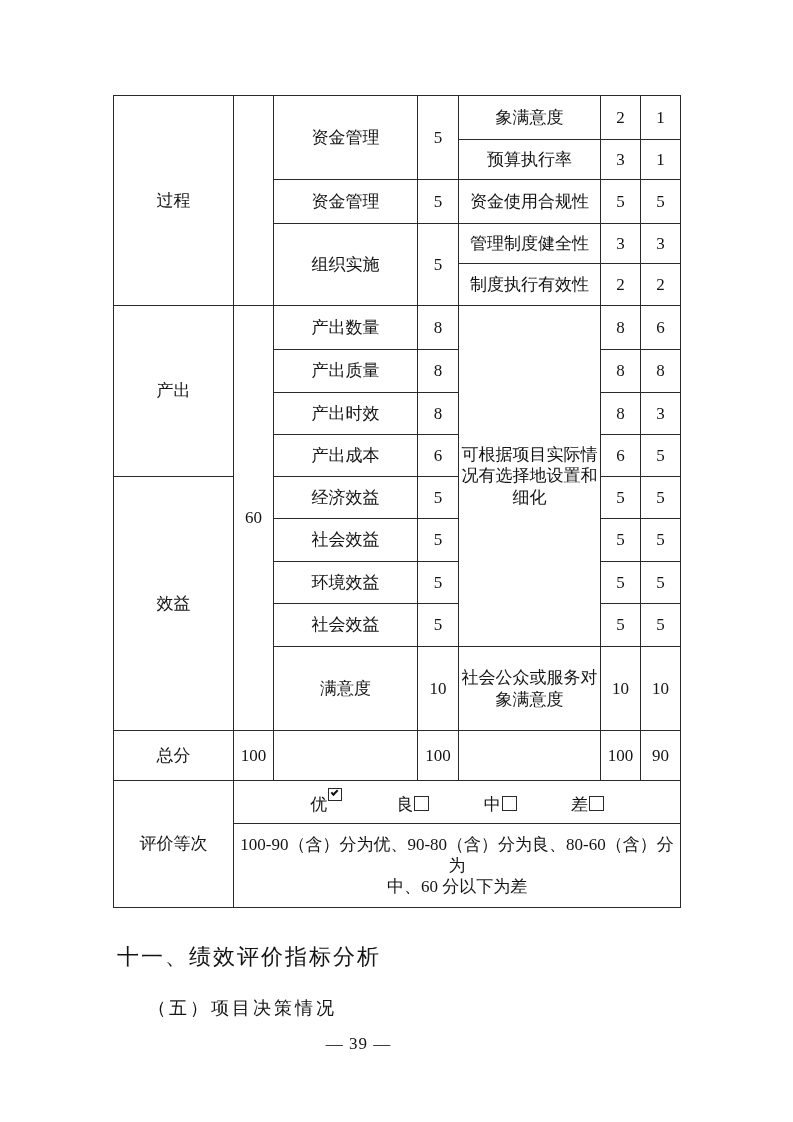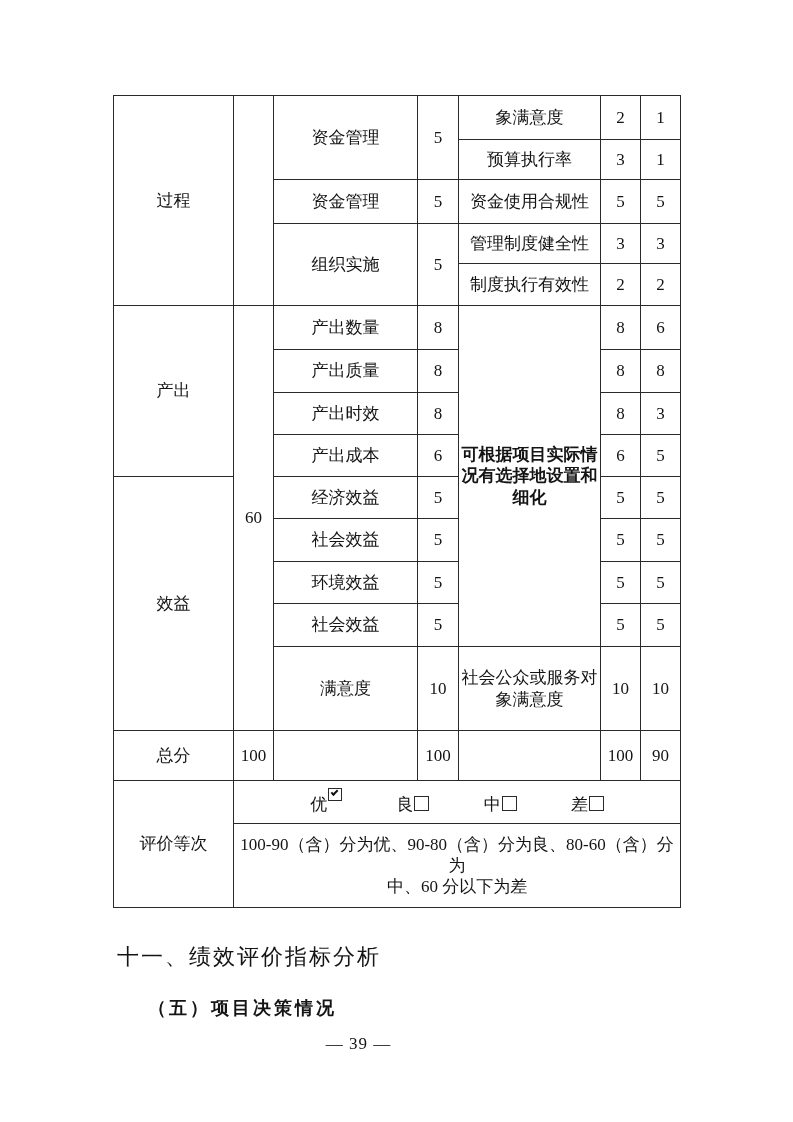--- a/index.html
+++ b/index.html
@@ -22,21 +22,21 @@
   }
   .doc-table td {
     border: 1.5px solid #2a2a2a;
     text-align: center;
     vertical-align: middle;
     font-size: 17px;
     line-height: 1.25;
     padding: 0 2px;
     overflow: hidden;
   }
-  .multiline { white-space: pre-line; line-height: 40px; padding: 0 1px; font-weight: bold; }
+  .multiline { white-space: pre-line; line-height: 40px; padding: 0 1px; }
   .multiline-sm { white-space: pre-line; line-height: 42px; }
   .desc-cell { white-space: pre-line; line-height: 42px; font-size: 17px; margin-top: 16px; }
 
   .checkbox-cell {
     text-align: left;
     padding-left: 11px;
   }
   .opt { margin-right: 50px; white-space: nowrap; }
   .opt:last-child { margin-right: 0; }
   .box {
@@ -66,21 +66,20 @@
     left: 117px; top: 942px;
     font-size: 22px;
     font-weight: normal;
     letter-spacing: 2px;
   }
   .sub-heading {
     position: absolute;
     left: 148px; top: 996px;
     font-size: 18px;
     letter-spacing: 3px;
-    font-weight: bold;
   }
   .page-num {
     position: absolute;
     left: 0; top: 1034px;
     width: 717px;
     text-align: center;
     font-size: 17px;
     letter-spacing: 1px;
   }
 </style>

